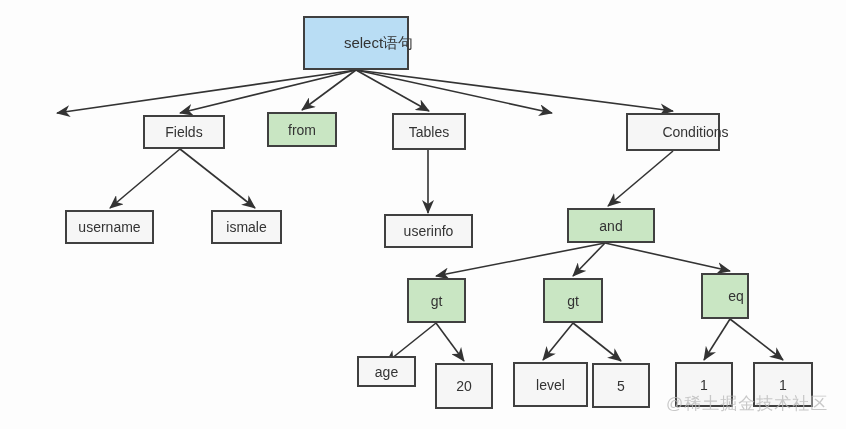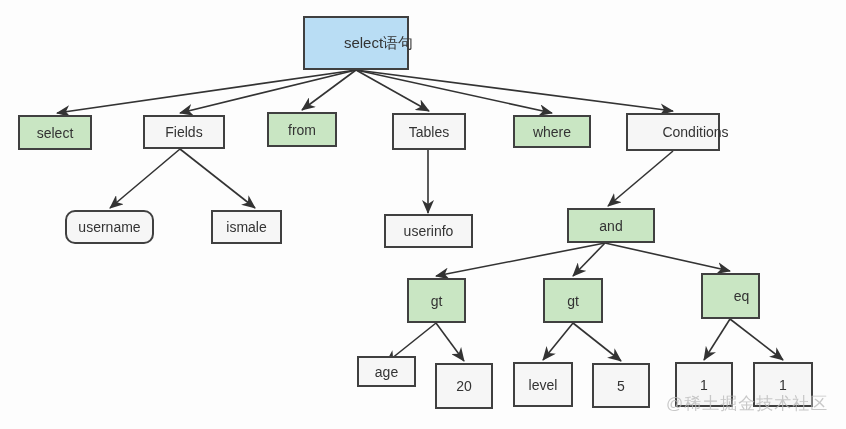--- a/index.html
+++ b/index.html
@@ -73,37 +73,35 @@
     <line class="edge" x1="436" y1="323" x2="386" y2="363" marker-end="url(#arrow)"></line>
     <line class="edge" x1="436" y1="323" x2="464" y2="361" marker-end="url(#arrow)"></line>
     <line class="edge" x1="573" y1="323" x2="543" y2="360" marker-end="url(#arrow)"></line>
     <line class="edge" x1="573" y1="323" x2="621" y2="361" marker-end="url(#arrow)"></line>
     <line class="edge" x1="730" y1="319" x2="704" y2="360" marker-end="url(#arrow)"></line>
     <line class="edge" x1="730" y1="319" x2="783" y2="360" marker-end="url(#arrow)"></line>
   </svg>
 
   <div class="node blue" style="left:303px; top:16px;  width:106px; height:54px;padding-left:45px;">select语句</div>
 
-  <div class="node green" style="left:18px;  top:115px; width:74px;  height:35px;">select</div>
   <div class="node" style="left:143px; top:115px; width:82px;  height:34px;">Fields</div>
   <div class="node green" style="left:267px; top:112px; width:70px;  height:35px;">from</div>
   <div class="node" style="left:392px; top:113px; width:74px;  height:37px;">Tables</div>
-  <div class="node green" style="left:513px; top:115px; width:78px;  height:33px;">where</div>
   <div class="node" style="left:626px; top:113px; width:94px;  height:38px;padding-left:45px;">Conditions</div>
 
-  <div class="node" style="left:65px;  top:210px; width:89px;  height:34px;border-radius:10px;">username</div>
+  <div class="node" style="left:65px;  top:210px; width:89px;  height:34px;">username</div>
   <div class="node" style="left:211px; top:210px; width:71px;  height:34px;">ismale</div>
   <div class="node" style="left:384px; top:214px; width:89px;  height:34px;">userinfo</div>
   <div class="node green" style="left:567px; top:208px; width:88px;  height:35px;">and</div>
 
   <div class="node green" style="left:407px; top:278px; width:59px;  height:45px;">gt</div>
   <div class="node green" style="left:543px; top:278px; width:60px;  height:45px;">gt</div>
-  <div class="node green" style="left:701px; top:273px; width:59px;  height:46px;padding-left:22px;">eq</div>
+  <div class="node green" style="left:701px; top:273px; width:48px;  height:46px;padding-left:22px;">eq</div>
 
   <div class="node" style="left:357px; top:356px; width:59px;  height:31px;">age</div>
   <div class="node" style="left:435px; top:363px; width:58px;  height:46px;">20</div>
-  <div class="node" style="left:513px; top:362px; width:60px;  height:45px;">level</div>
+  <div class="node" style="left:513px; top:362px; width:75px;  height:45px;">level</div>
   <div class="node" style="left:592px; top:363px; width:58px;  height:45px;">5</div>
   <div class="node" style="left:675px; top:362px; width:58px;  height:45px;">1</div>
   <div class="node" style="left:753px; top:362px; width:60px;  height:45px;">1</div>
 
   <div class="watermark">@稀土掘金技术社区</div>
 </div>
 
 </body></html>

